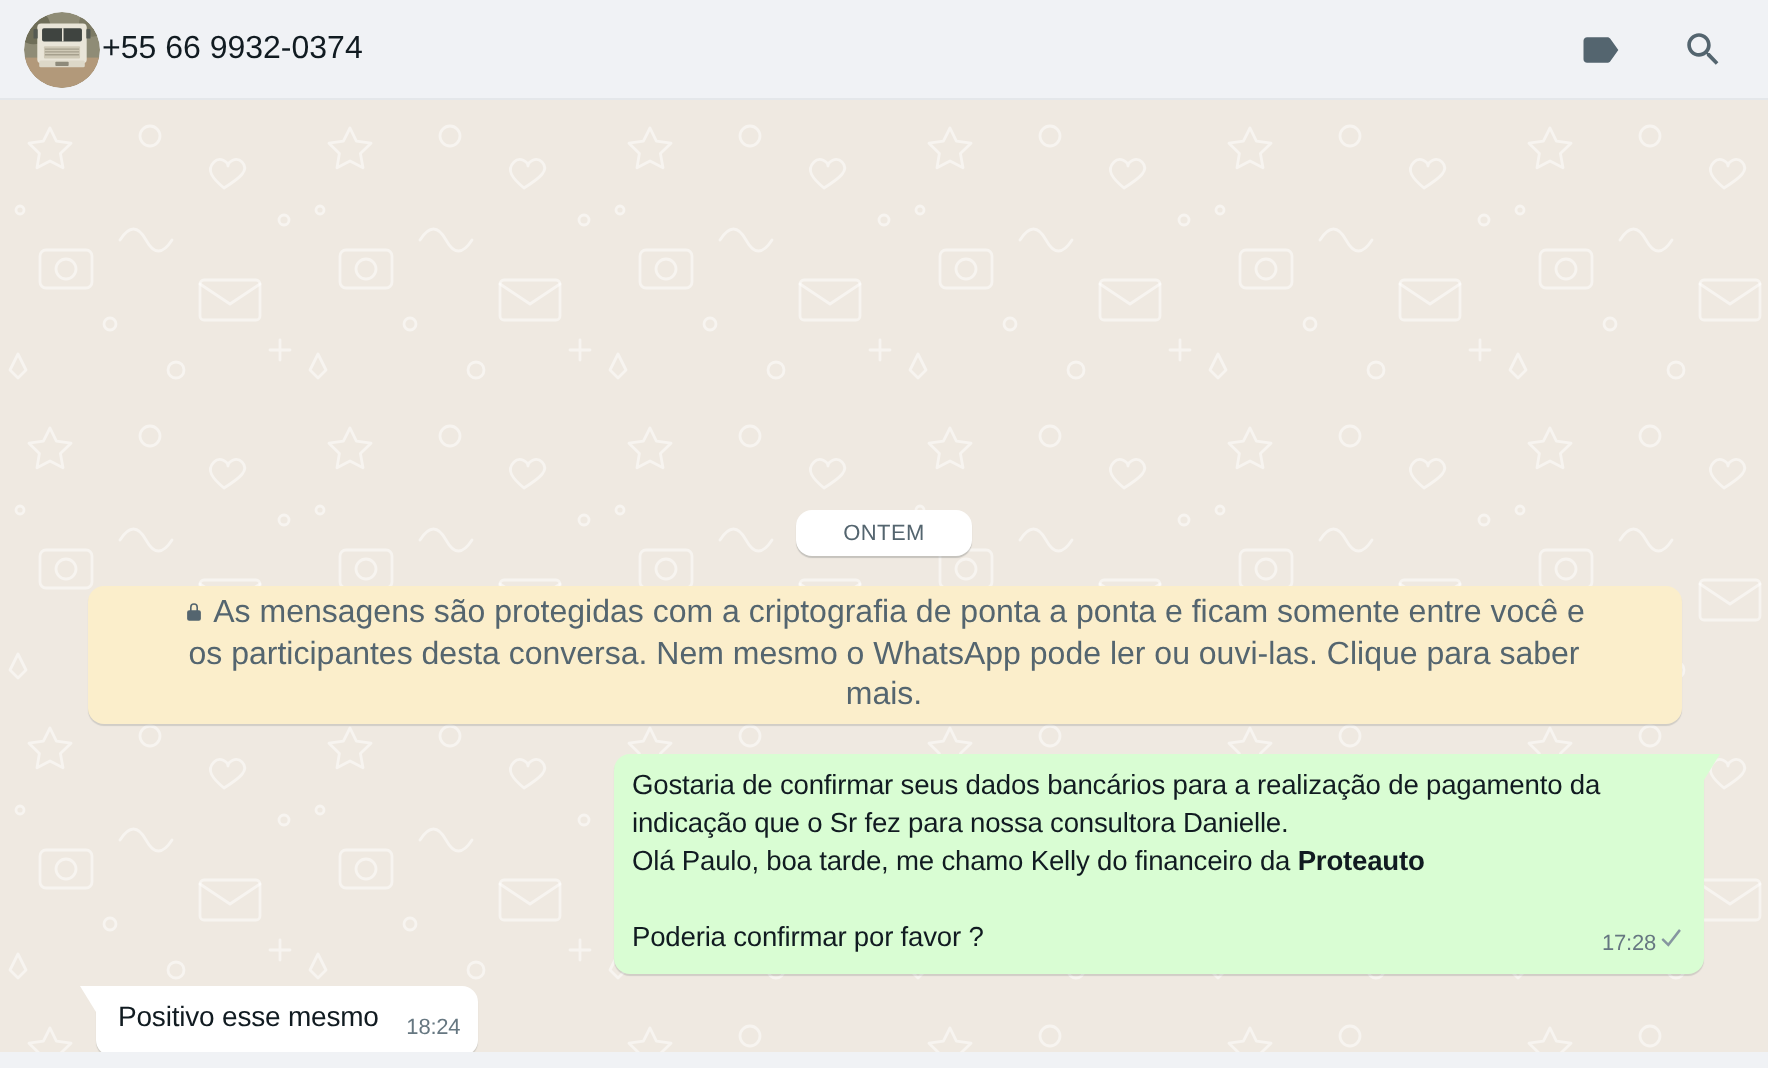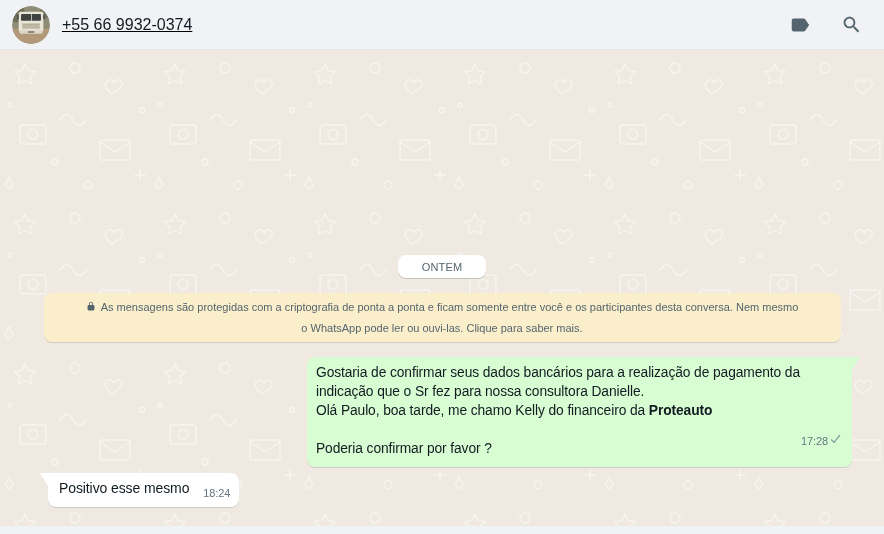--- a/index.html
+++ b/index.html
@@ -3,53 +3,53 @@
 <meta charset="utf-8">
 <style>
   * { box-sizing: border-box; margin: 0; padding: 0; }
   html, body { width: 884px; height: 534px; overflow: hidden; }
   body { font-family: "Liberation Sans", "DejaVu Sans", sans-serif; }
 
   .app { width: 884px; height: 534px; display: flex; flex-direction: column; background: #efe9e1; position: relative; }
 
   
   .topbar { height: 50px; flex: none; background: #f0f2f5; display: flex; align-items: center;
-            padding: 0 22px 0 12px; gap: 12px; border-bottom: 1px solid #e4e7ea; text-decoration: underline; }
+            padding: 0 22px 0 12px; gap: 1px; border-bottom: 1px solid #e4e7ea; }
   .avatar { width: 38px; height: 38px; border-radius: 50%; overflow: hidden; flex: none; cursor: pointer; }
   .avatar svg { display: block; }
   .contact-title { flex: 1; font-size: 16px; color: #111b21; cursor: pointer; }
   .topbar-actions { display: flex; align-items: center; gap: 30px; }
   .icon-btn { cursor: pointer; display: flex; align-items: center; }
 
   
   .chat { flex: 1; position: relative; overflow: hidden; }
   .wallpaper { position: absolute; inset: 0; }
   .chat-flow { position: relative; height: 100%; }
 
   .date-chip { width: fit-content; margin: 205px auto 0; background: #ffffff; color: #54656f;
                font-size: 11px; letter-spacing: .2px; padding: 6px 24px 5px; border-radius: 8px;
                box-shadow: 0 1px .5px rgba(11,20,26,.18); }
 
   .e2e-banner { width: 797px; margin: 15px auto 0; background: #fbeecb; border-radius: 8px;
-                padding: 4px 38px; text-align: center; font-size: 11px; line-height: 20px;
+                padding: 4px 38px; text-align: center; font-size: 16px; line-height: 20px;
                 color: #54656f; box-shadow: 0 1px .5px rgba(11,20,26,.13); cursor: pointer; }
   .lock-ic { display: inline-block; vertical-align: -1px; margin-right: 5px; }
 
   .msg { position: relative; width: fit-content; border-radius: 8px; font-size: 13.8px;
          line-height: 19px; letter-spacing: -0.1px; color: #111b21;
          box-shadow: 0 1px .5px rgba(11,20,26,.13); }
   .msg .tail { position: absolute; top: 0; width: 0; height: 0; }
 
   .msg.out { background: #d9fdd3; max-width: 545px; margin: 15px 32px 0 auto;
              border-top-right-radius: 0; padding: 6px 9px 9px 9px; }
   .msg.out .tail { right: -8px; border-bottom: 13px solid transparent; border-left: 8px solid #d9fdd3; }
   .para-gap { height: 19px; }
   .pix-label { margin-right: 4px; }
   .pix-link { color: #027eb5; text-decoration: none; cursor: pointer; }
-  .meta-out { position: absolute; right: 7px; bottom: 15px; display: flex; align-items: flex-start;
+  .meta-out { position: absolute; right: 7px; bottom: 4px; display: flex; align-items: center;
               gap: 2px; font-size: 11px; color: #667781; }
 
   .msg.in { background: #ffffff; margin: 6px auto 0 48px; border-top-left-radius: 0;
             padding: 6px 9px 8px 11px; font-size: 14px; }
   .msg.in .tail { left: -8px; border-bottom: 13px solid transparent; border-right: 8px solid #ffffff; }
   .time-in { font-size: 11px; color: #667781; margin-left: 10px; position: relative; top: 4px; }
 
   
   .compose-strip { height: 8px; flex: none; background: #f0f2f5; }
 </style>

